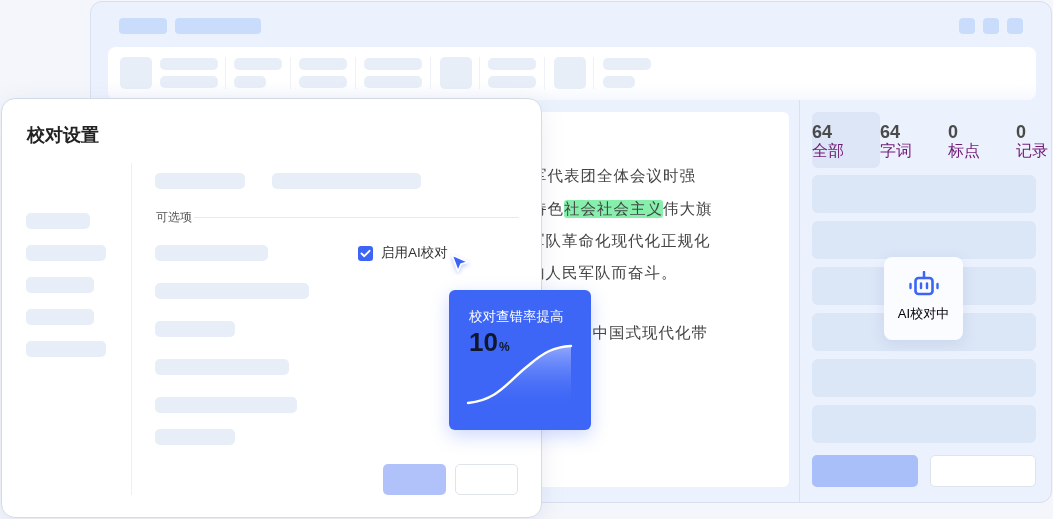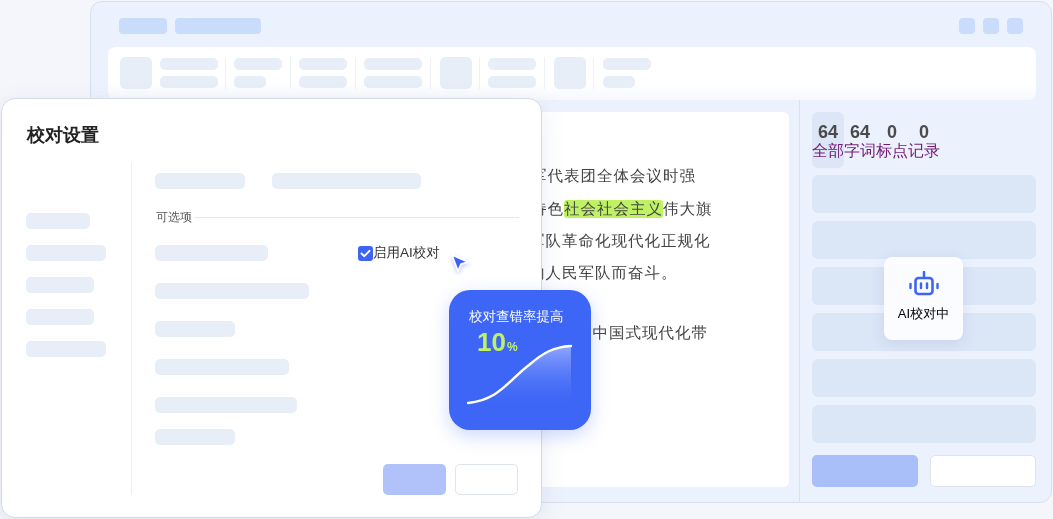--- a/index.html
+++ b/index.html
@@ -26,27 +26,27 @@
   .tb-div { position: absolute; top: 10px; width: 1px; height: 32px; background: #eef1f6; }
 
   .doc {
     position: absolute; left: 440px; top: 110px; width: 258px; height: 375px;
     background: #fff; border-radius: 6px;
   }
   .doc-line {
     position: absolute; left: 0; font-size: 15.5px; color: #444; white-space: nowrap;
     letter-spacing: 1px;
   }
-  .hl { background: #bef264; border-radius: 3px; }
+  .hl { background: #86efac; border-radius: 3px; }
   .side-divider { position: absolute; left: 708px; top: 98px; width: 1px; height: 403px; background: #d8e1ef; }
 
   .stats { position: absolute; left: 721px; top: 110px; display: flex; }
   .stat {
-    width: 32px; height: 56px; border-radius: 6px; display: flex; flex-direction: column;
-    align-items: center; justify-content: center;
+    width: 68px; height: 56px; border-radius: 6px; display: flex; flex-direction: column;
+    align-items: flex-start; justify-content: center;
   }
   .stat.active { background: #dce6f6; }
   .stat-num { font-size: 18px; font-weight: bold; color: #4a4a4a; line-height: 22px; font-family: "Liberation Sans", sans-serif; }
   .stat-label { font-size: 16px; color: #701a75; line-height: 16px; }
   .side-row { position: absolute; left: 721px; width: 224px; height: 38px; background: #dbe6f7; border-radius: 6px; }
 
   .ai-badge {
     position: absolute; left: 793px; top: 255px; width: 79px; height: 83px;
     background: #fbfcff; border-radius: 8px; box-shadow: 0 4px 14px rgba(120,140,190,0.18);
     display: flex; flex-direction: column; align-items: center; padding-top: 14px;
@@ -68,33 +68,33 @@
     border-radius: 5px; color: #3b66f0; font-size: 13.5px; display: flex; align-items: center; justify-content: center;
   }
   .vdiv { position: absolute; left: 129px; top: 64px; width: 1px; height: 332px; background: #eceff4; }
   .section-label { position: absolute; left: 154px; top: 110px; font-size: 12px; color: #555; }
   .section-line { position: absolute; left: 192px; top: 118px; width: 325px; height: 1px; background: #e6e9ef; }
   .check-row { position: absolute; left: 356px; top: 145px; display: flex; align-items: center; }
   .checkbox {
     width: 15px; height: 15px; background: #3d64f5; border-radius: 3px;
     display: flex; align-items: center; justify-content: center;
   }
-  .check-label { font-size: 13.5px; color: #333; font-family: "Liberation Sans", sans-serif; }
+  .check-label { font-size: 13.5px; color: #333; margin-left: 8px; font-family: "Liberation Sans", sans-serif; }
   .cursor { position: absolute; left: 450px; top: 253px; }
   .dlg-btn-primary { position: absolute; left: 381px; top: 365px; width: 63px; height: 31px; background: #b0c2f9; border-radius: 5px; }
   .dlg-btn-secondary { position: absolute; left: 453px; top: 365px; width: 63px; height: 31px; background: #fff; border: 1px solid #dfe3ea; border-radius: 5px; }
 
   
   .metric-card {
     position: absolute; left: 449px; top: 290px; width: 142px; height: 140px;
-    background: #3d66f6; border-radius: 21px; overflow: hidden;
+    background: #3d66f6; border-radius: 6px; overflow: hidden;
     box-shadow: 0 6px 18px rgba(61,102,246,0.25);
   }
   .metric-title { position: absolute; left: 20px; top: 18px; font-size: 13.5px; color: #fff; white-space: nowrap; }
-  .metric-value { position: absolute; left: 28px; top: 37px; color: #bef264; font-weight: bold; font-family: "Liberation Sans", sans-serif; }
+  .metric-value { position: absolute; left: 20px; top: 37px; color: #0f172a; font-weight: bold; font-family: "Liberation Sans", sans-serif; }
   .metric-value .num { font-size: 26px; }
   .metric-value .unit { font-size: 12px; margin-left: 1px; }
   .metric-chart { position: absolute; left: 0; top: 0; }
 </style>
 </head>
 <body>
 
 <div class="app">
 
   <div class="sk-blue" style="left:28px;top:16px;width:48px;height:16px;"></div>

